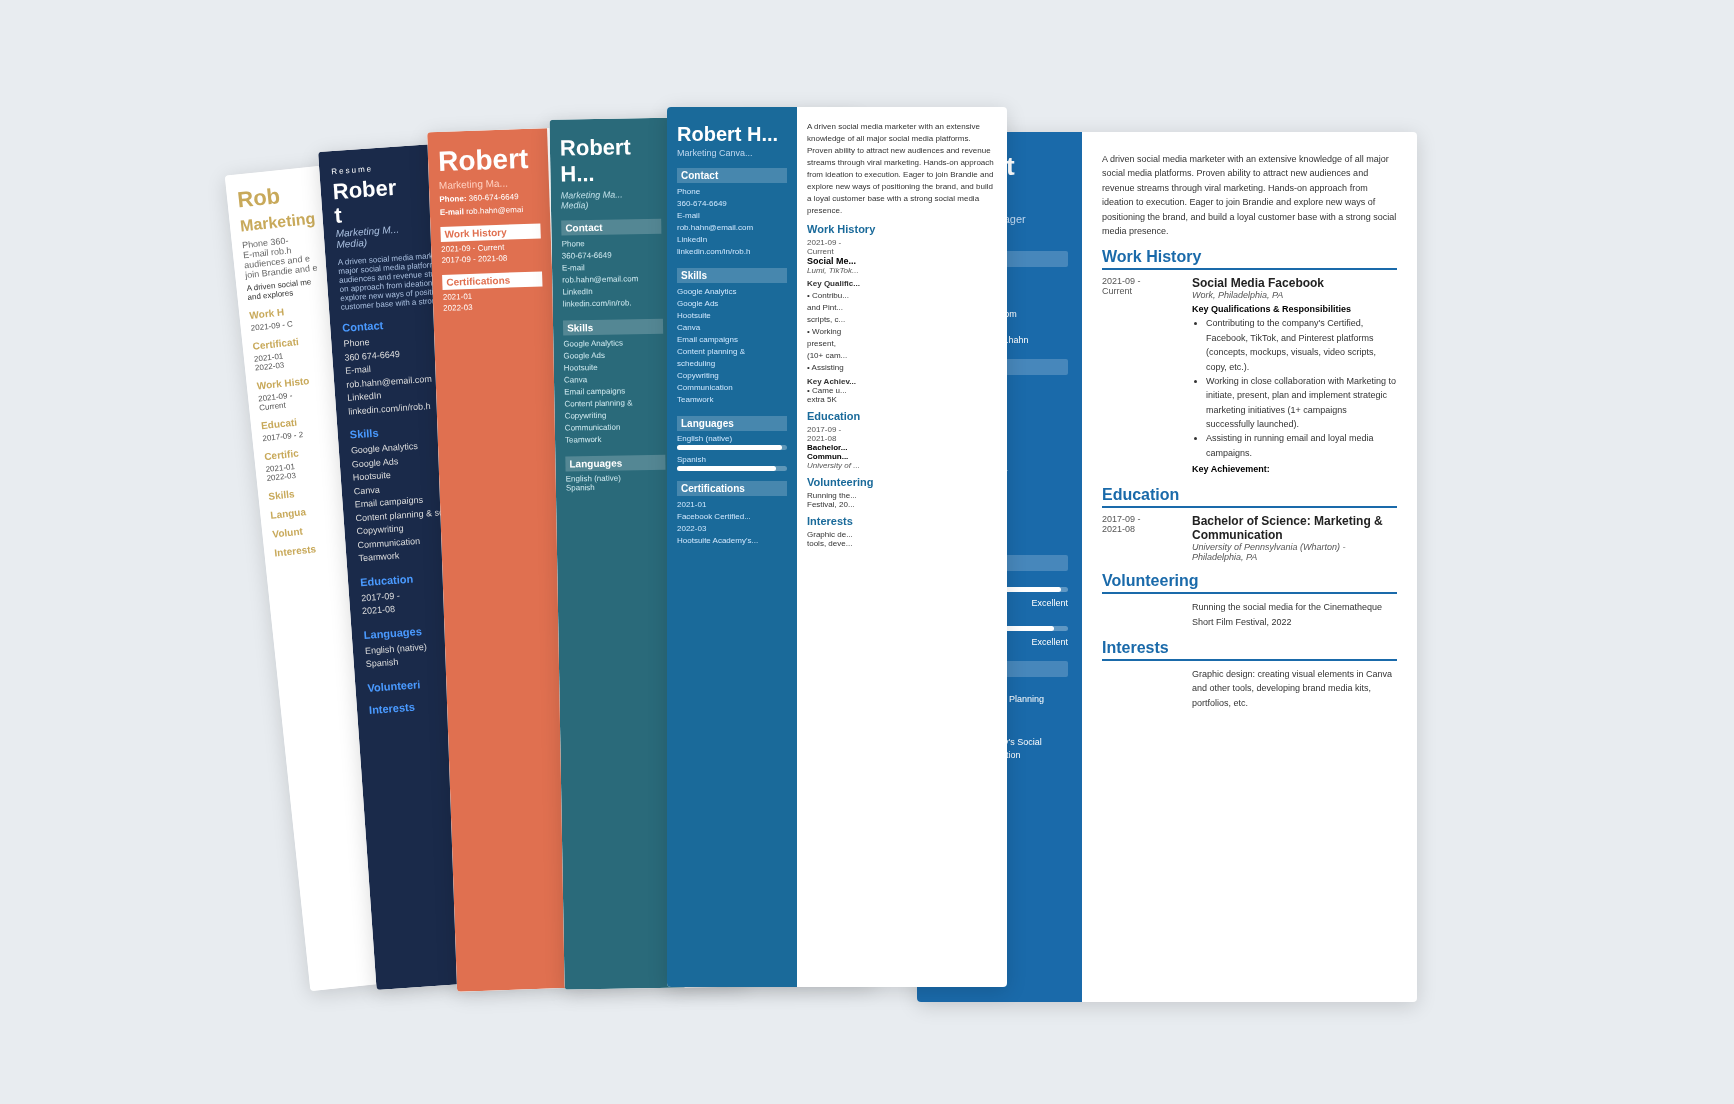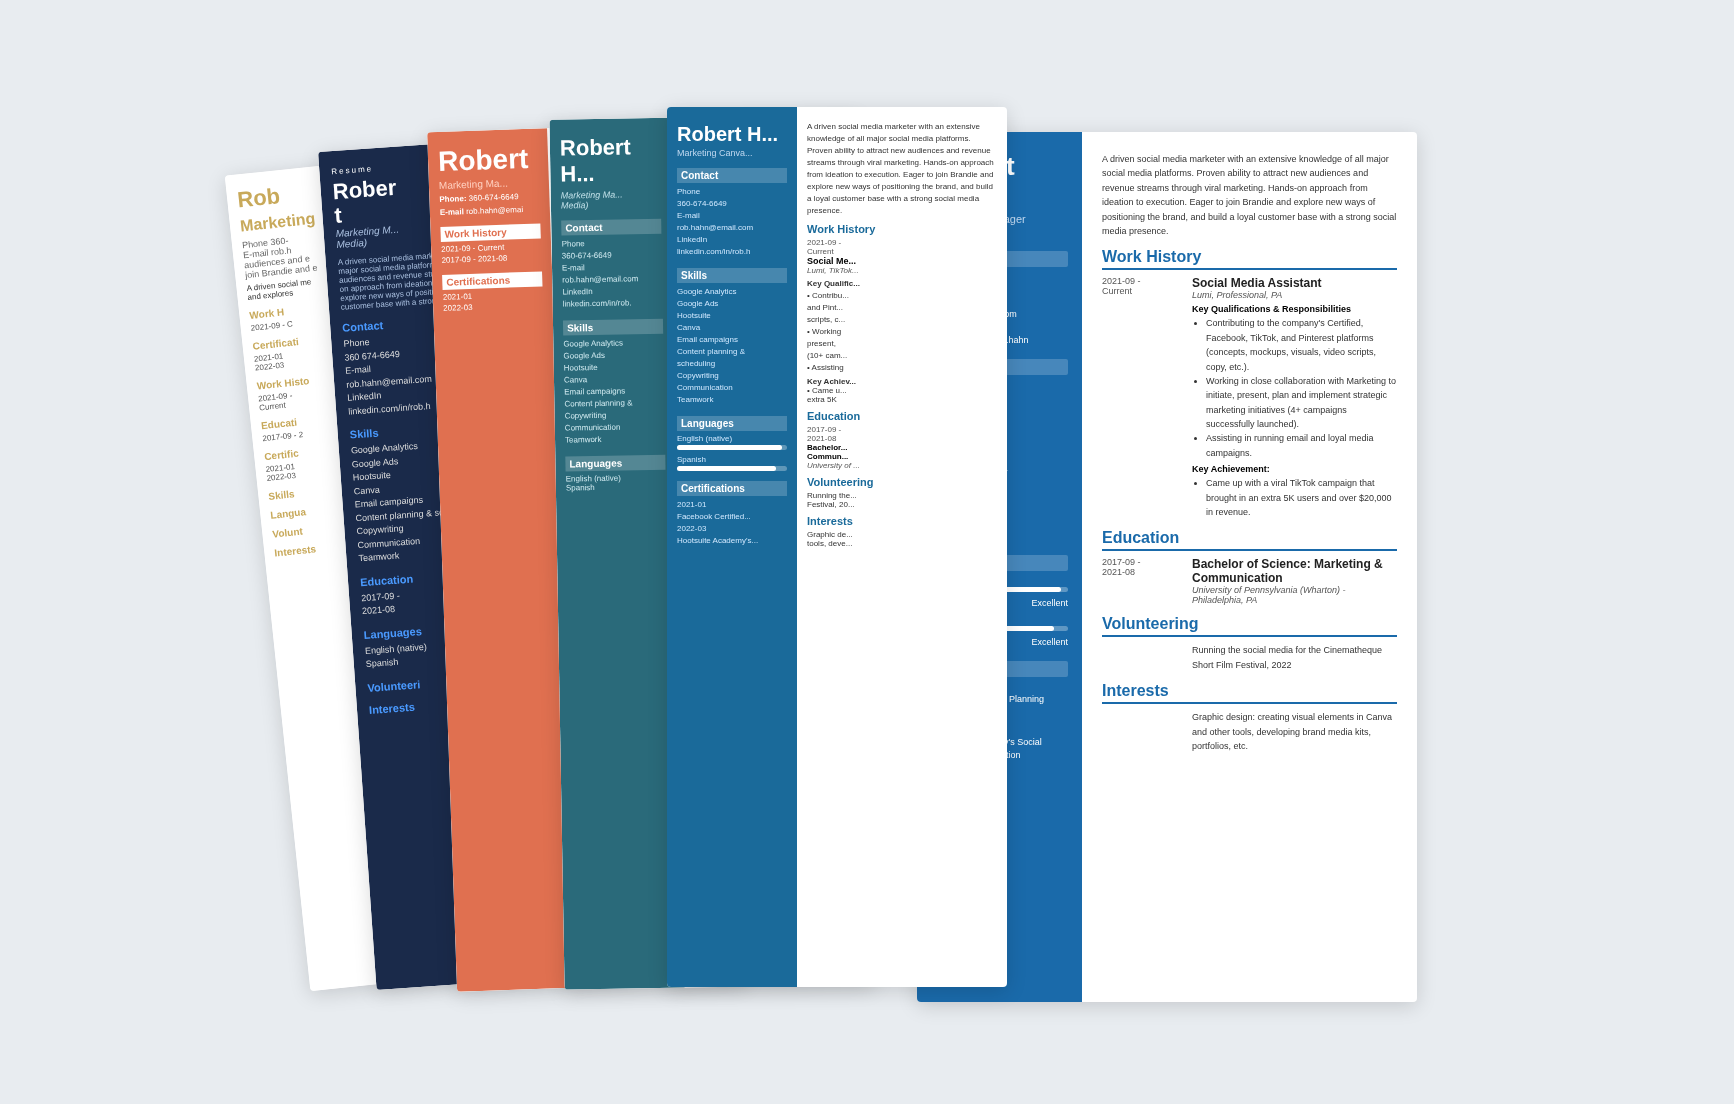--- a/index.html
+++ b/index.html
@@ -287,32 +287,29 @@
       <div style="color:#c0d8ff; font-size:9px; margin:2px 0;">2022-03</div>
       <div style="color:#fff; font-size:9px; margin:0; line-height:1.4;">Hootsuite Academy's Social Marketing Certification</div>
     </div>
 
     <div style="flex:1; padding:20px 20px; overflow:hidden;">
       <div style="font-size:9px; color:#333; line-height:1.6; margin-bottom:8px;">A driven social media marketer with an extensive knowledge of all major social media platforms. Proven ability to attract new audiences and revenue streams through viral marketing. Hands-on approach from ideation to execution. Eager to join Brandie and explore new ways of positioning the brand, and build a loyal customer base with a strong social media presence.</div>
       <div style="color:#1a6aaa; font-size:16px; font-weight:bold; margin:10px 0 6px; border-bottom:2px solid #1a6aaa; padding-bottom:2px;">Work History</div>
       <div style="display:flex; gap:10px; margin-bottom:4px;">
         <div style="font-size:9px; color:#555; width:80px; flex-shrink:0;">2021-09 -<br>Current</div>
         <div style="flex:1;">
-          <div style="font-size:12px; font-weight:bold; color:#222;">Social Media Assistant</div>
-          <div style="font-size:9px; color:#555; font-style:italic;">Lumi, Professional, PA</div>
+          <div style="font-size:12px; font-weight:bold; color:#222;">Social Media Facebook</div>
+          <div style="font-size:9px; color:#555; font-style:italic;">Work, Philadelphia, PA</div>
           <div style="font-size:9px; font-weight:bold; margin:4px 0 2px;">Key Qualifications &amp; Responsibilities</div>
           <ul style="font-size:9px; color:#333; line-height:1.6; padding-left:14px;">
             <li>Contributing to the company's Certified, Facebook, TikTok, and Pinterest platforms (concepts, mockups, visuals, video scripts, copy, etc.).</li>
-            <li>Working in close collaboration with Marketing to initiate, present, plan and implement strategic marketing initiatives (4+ campaigns successfully launched).</li>
+            <li>Working in close collaboration with Marketing to initiate, present, plan and implement strategic marketing initiatives (1+ campaigns successfully launched).</li>
             <li>Assisting in running email and loyal media campaigns.</li>
           </ul>
           <div style="font-size:9px; font-weight:bold; margin:4px 0 2px;">Key Achievement:</div>
-          <ul style="font-size:9px; color:#333; line-height:1.6; padding-left:14px;">
-            <li>Came up with a viral TikTok campaign that brought in an extra 5K users and over $20,000 in revenue.</li>
-          </ul>
         </div>
       </div>
       <div style="color:#1a6aaa; font-size:16px; font-weight:bold; margin:10px 0 6px; border-bottom:2px solid #1a6aaa; padding-bottom:2px;">Education</div>
       <div style="display:flex; gap:10px; margin-bottom:4px;">
         <div style="font-size:9px; color:#555; width:80px; flex-shrink:0;">2017-09 -<br>2021-08</div>
         <div style="flex:1;">
           <div style="font-size:12px; font-weight:bold; color:#222;">Bachelor of Science: Marketing &amp; Communication</div>
           <div style="font-size:9px; color:#555; font-style:italic;">University of Pennsylvania (Wharton) - Philadelphia, PA</div>
         </div>
       </div>

